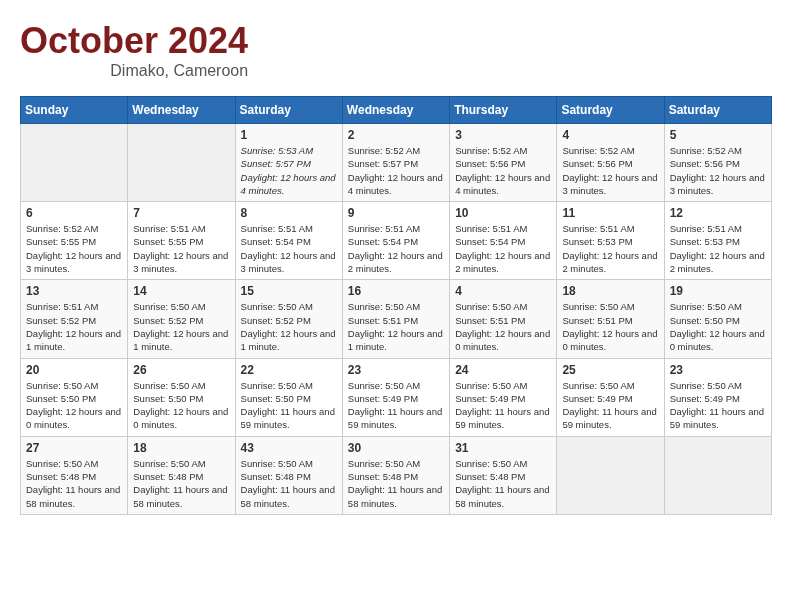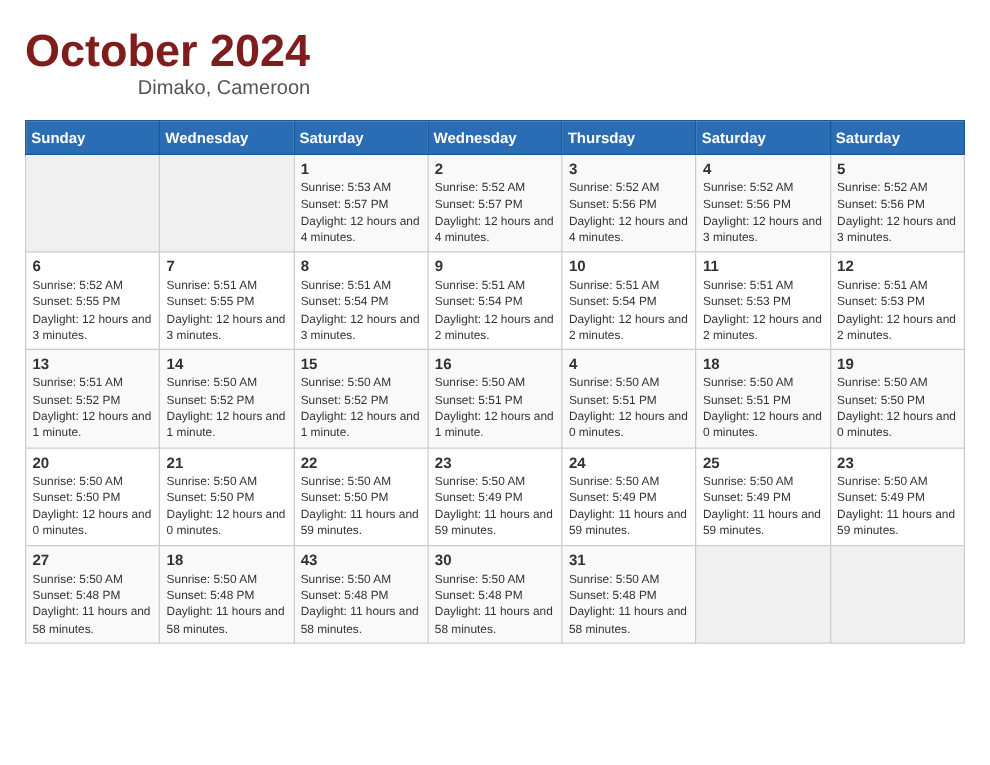--- a/index.html
+++ b/index.html
@@ -113,21 +113,21 @@
         <th>Saturday</th>
         <th>Saturday</th>
       </tr>
   </thead>
   <tbody id="calendar-body">
   <tr>
         <td class="empty-cell"></td>
         <td class="empty-cell"></td>
         <td>
           <span class="day-number">1</span>
-          <div class="day-info" style="white-space: pre-line;">Sunrise: 5:53 AM
+          <div class="day-info" style="white-space: pre-line; font-style: italic;">Sunrise: 5:53 AM
 Sunset: 5:57 PM
 Daylight: 12 hours and 4 minutes.</div>
         </td>
         <td>
           <span class="day-number">2</span>
           <div class="day-info" style="white-space: pre-line;">Sunrise: 5:52 AM
 Sunset: 5:57 PM
 Daylight: 12 hours and 4 minutes.</div>
         </td>
         <td>
@@ -238,21 +238,21 @@
         </td>
       </tr>
       <tr>
         <td>
           <span class="day-number">20</span>
           <div class="day-info" style="white-space: pre-line;">Sunrise: 5:50 AM
 Sunset: 5:50 PM
 Daylight: 12 hours and 0 minutes.</div>
         </td>
         <td>
-          <span class="day-number">21</span>
+          <span class="day-number">26</span>
           <div class="day-info" style="white-space: pre-line;">Sunrise: 5:50 AM
 Sunset: 5:50 PM
 Daylight: 12 hours and 0 minutes.</div>
         </td>
         <td>
           <span class="day-number">22</span>
           <div class="day-info" style="white-space: pre-line;">Sunrise: 5:50 AM
 Sunset: 5:50 PM
 Daylight: 11 hours and 59 minutes.</div>
         </td>

